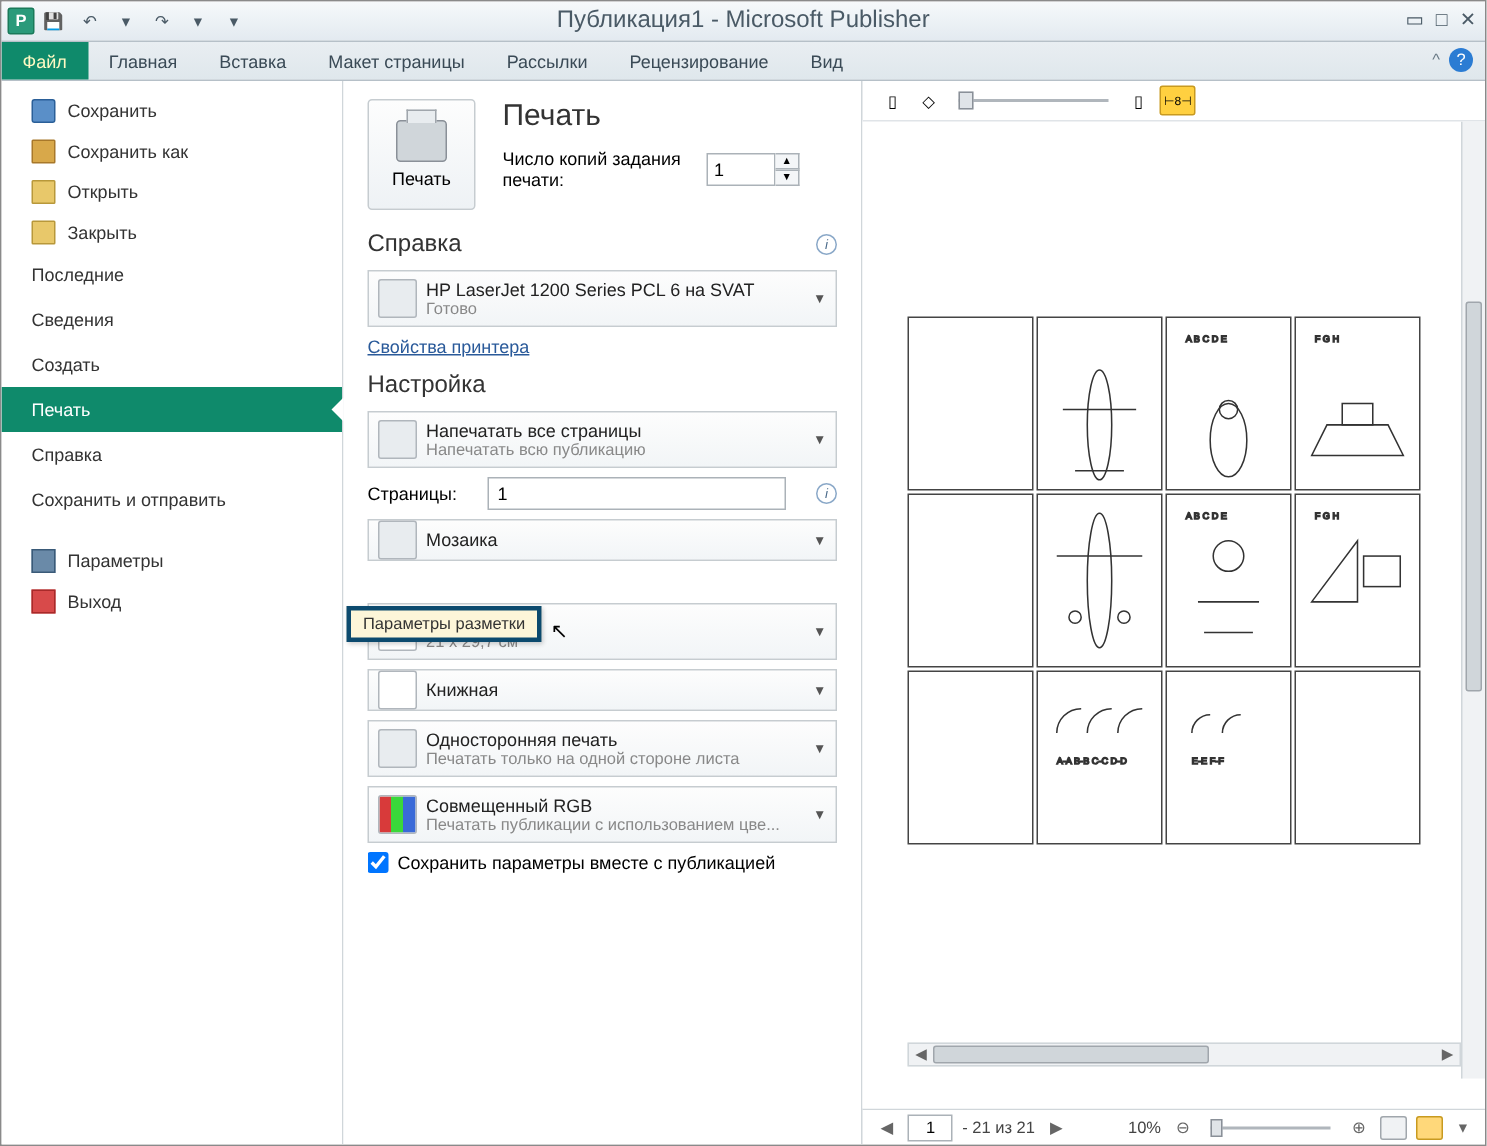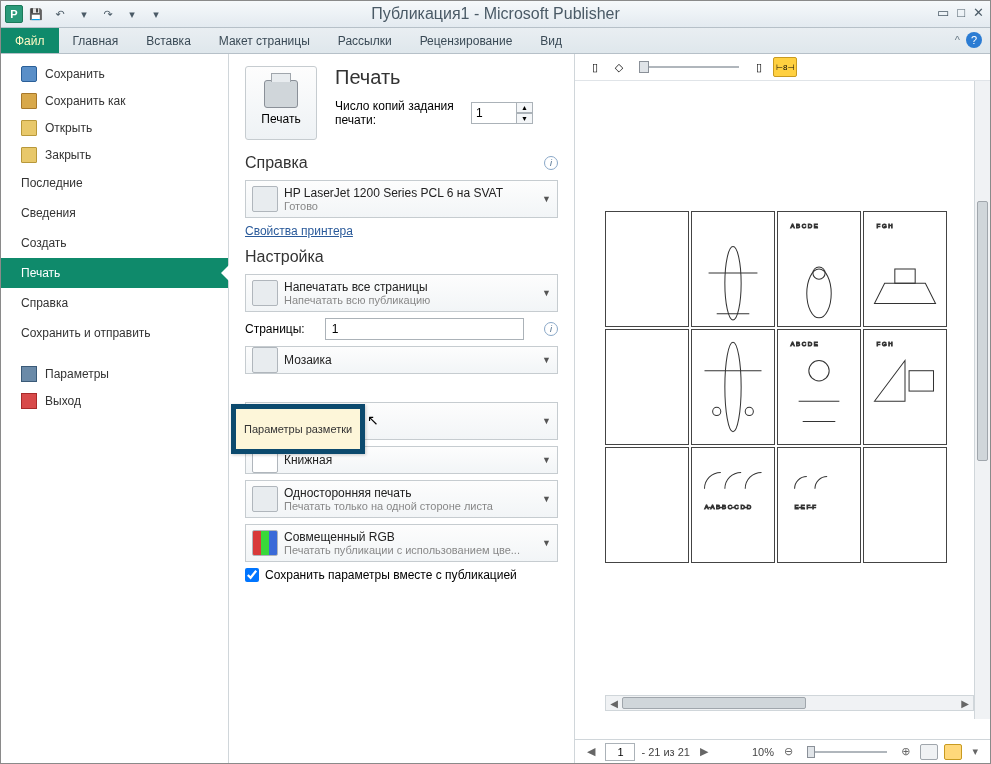--- a/index.html
+++ b/index.html
@@ -66,21 +66,21 @@
 .dropdown .dd-title { font-size: 12px; color: #222; white-space: nowrap; overflow: hidden; text-overflow: ellipsis; }
 .dropdown .dd-sub { font-size: 11px; color: #888; white-space: nowrap; overflow: hidden; text-overflow: ellipsis; }
 .dropdown .dd-arrow { font-size: 9px; color: #555; padding-left: 6px; }
 .printer-props { text-align: left; font-size: 12px; margin-bottom: 10px; }
 .printer-props a { color: #2a5a9a; text-decoration: underline; cursor: pointer; }
 
 .pages-row { display: flex; align-items: center; gap: 20px; margin-bottom: 6px; }
 .pages-row label { font-size: 12px; }
 .pages-row input { flex: 1; height: 22px; border: 1px solid #abb2b8; padding: 0 6px; font-size: 12px; }
 
-.tooltip { position: absolute; background: #fdf6d9; border: 5px solid #0c4a6e; padding: 14px 8px; font-size: 11px; color: #333; box-shadow: 1px 1px 3px rgba(0,0,0,.2); z-index: 10; }
+.tooltip { position: absolute; background: #fdf6d9; border: 3px solid #0c4a6e; padding: 3px 8px; font-size: 11px; color: #333; box-shadow: 1px 1px 3px rgba(0,0,0,.2); z-index: 10; }
 .cursor-arrow { position: absolute; font-size: 14px; color: #000; z-index: 11; pointer-events: none; }
 
 .checkbox-row { display: flex; align-items: center; gap: 6px; font-size: 12px; margin-top: 6px; }
 .checkbox-row input { width: 14px; height: 14px; }
 
 
 .preview { flex: 1; border-left: 1px solid #d0d6da; display: flex; flex-direction: column; position: relative; background: #fff; }
 .preview-toolbar { height: 26px; display: flex; align-items: center; padding: 0 10px; gap: 4px; }
 .pv-btn { width: 20px; height: 20px; display: flex; align-items: center; justify-content: center; font-size: 11px; border: 1px solid transparent; border-radius: 2px; cursor: pointer; }
 .pv-btn.ruler { background: #ffd040; border-color: #c89a20; font-size: 8px; padding: 0 2px; width: auto; }

